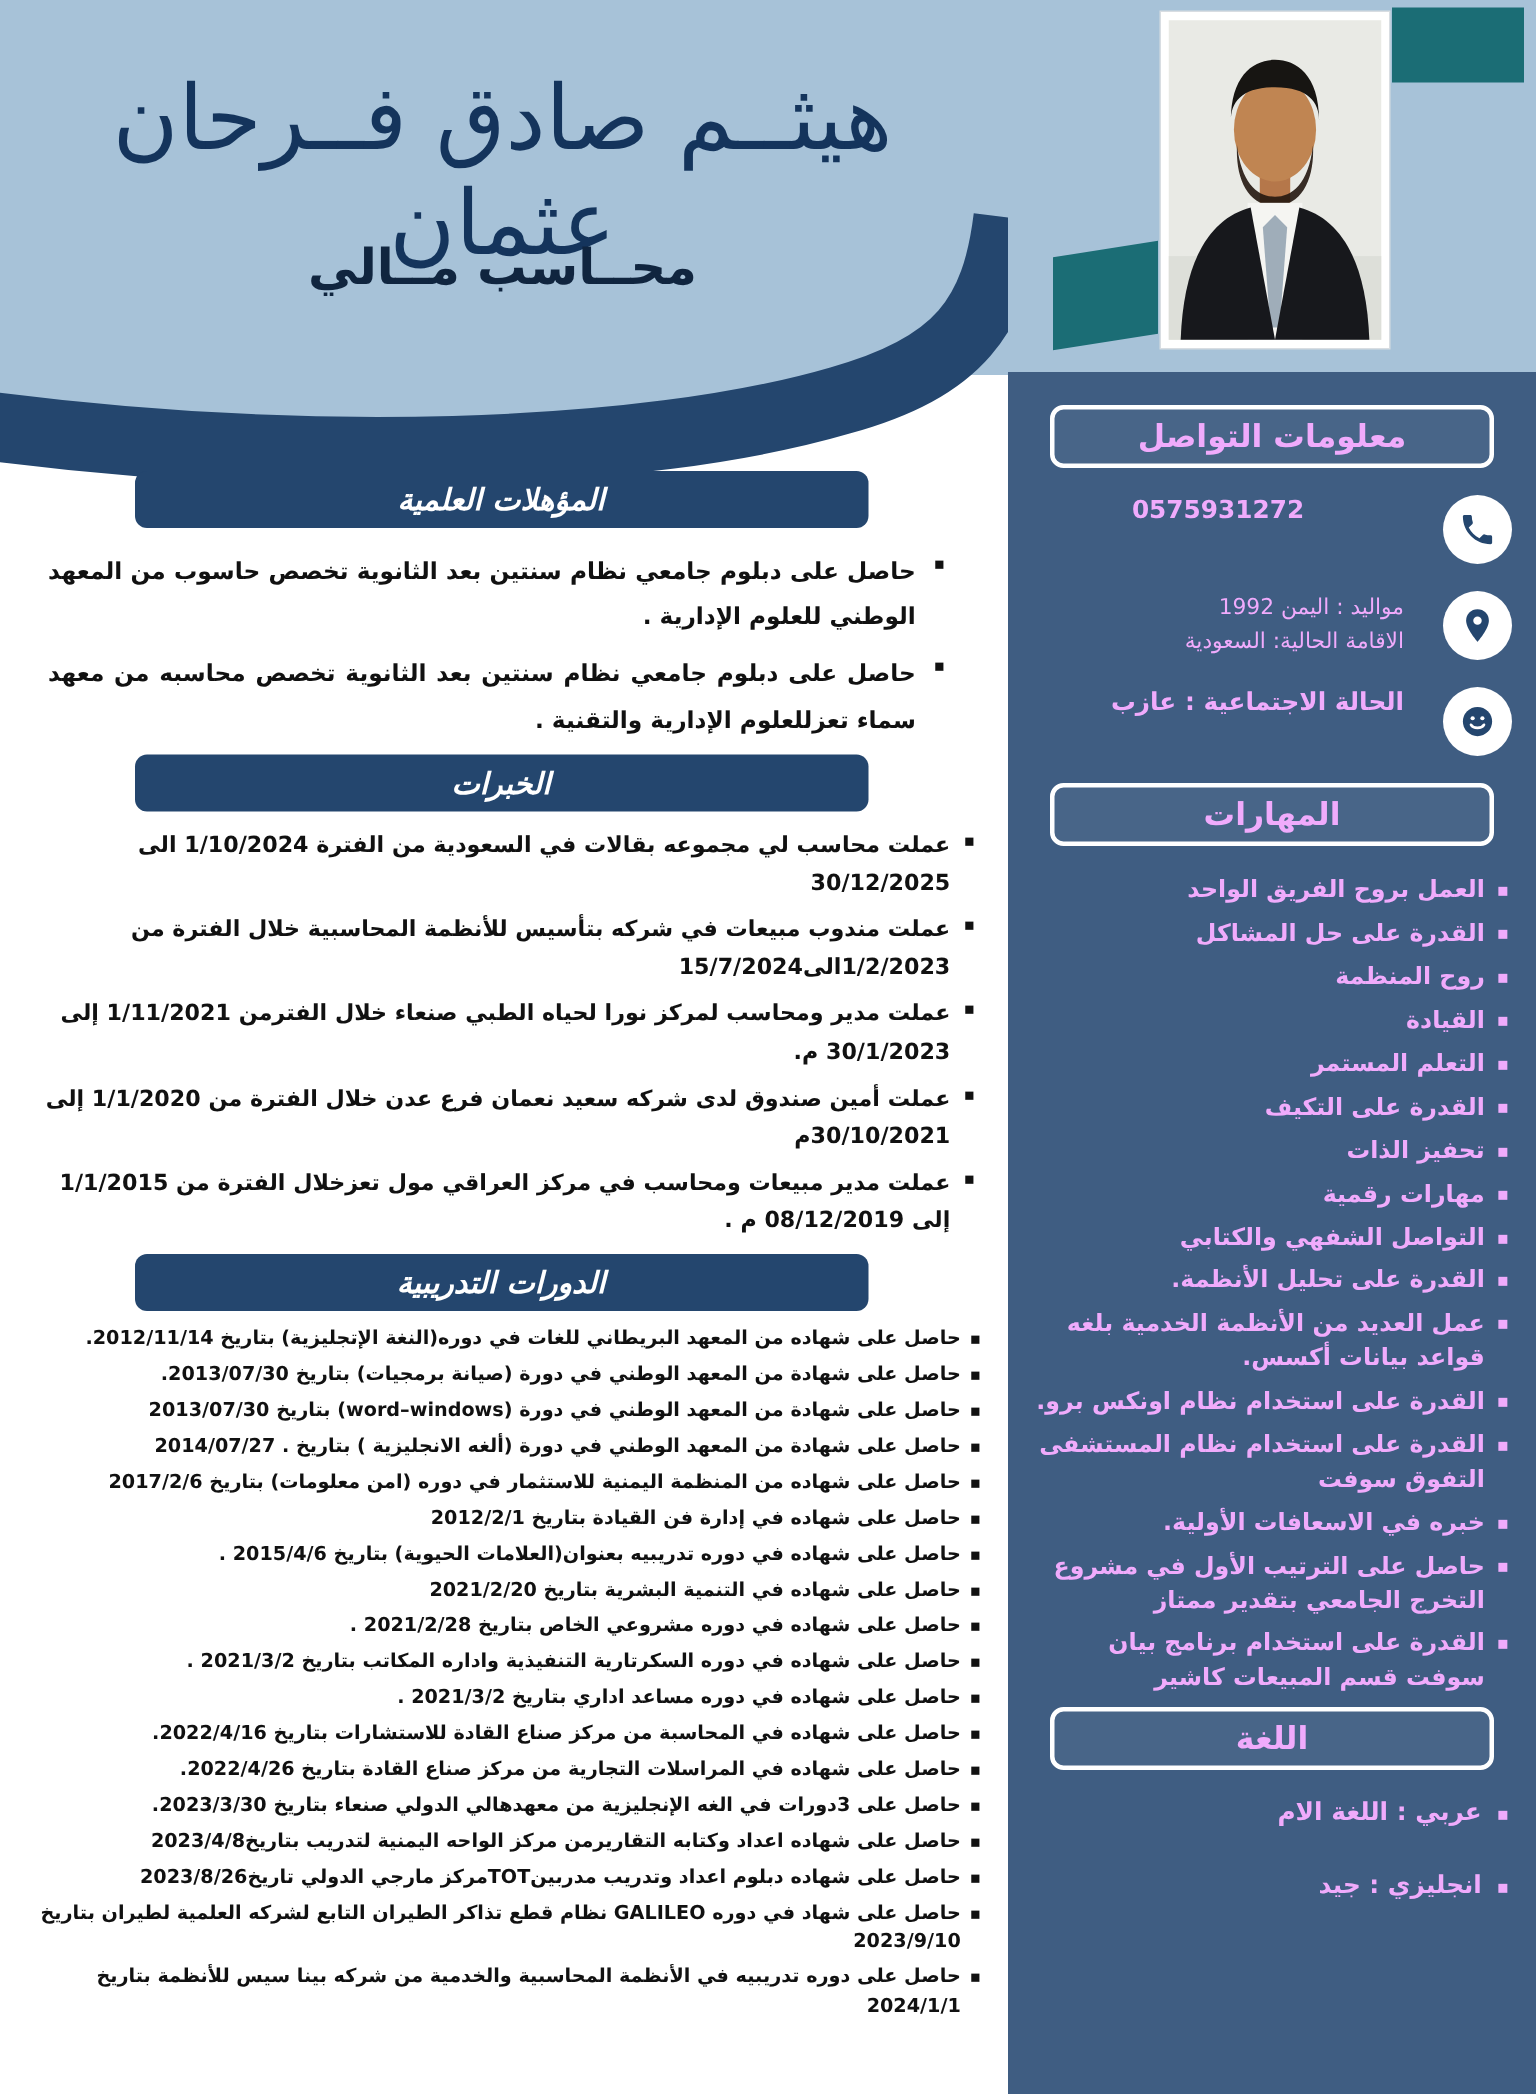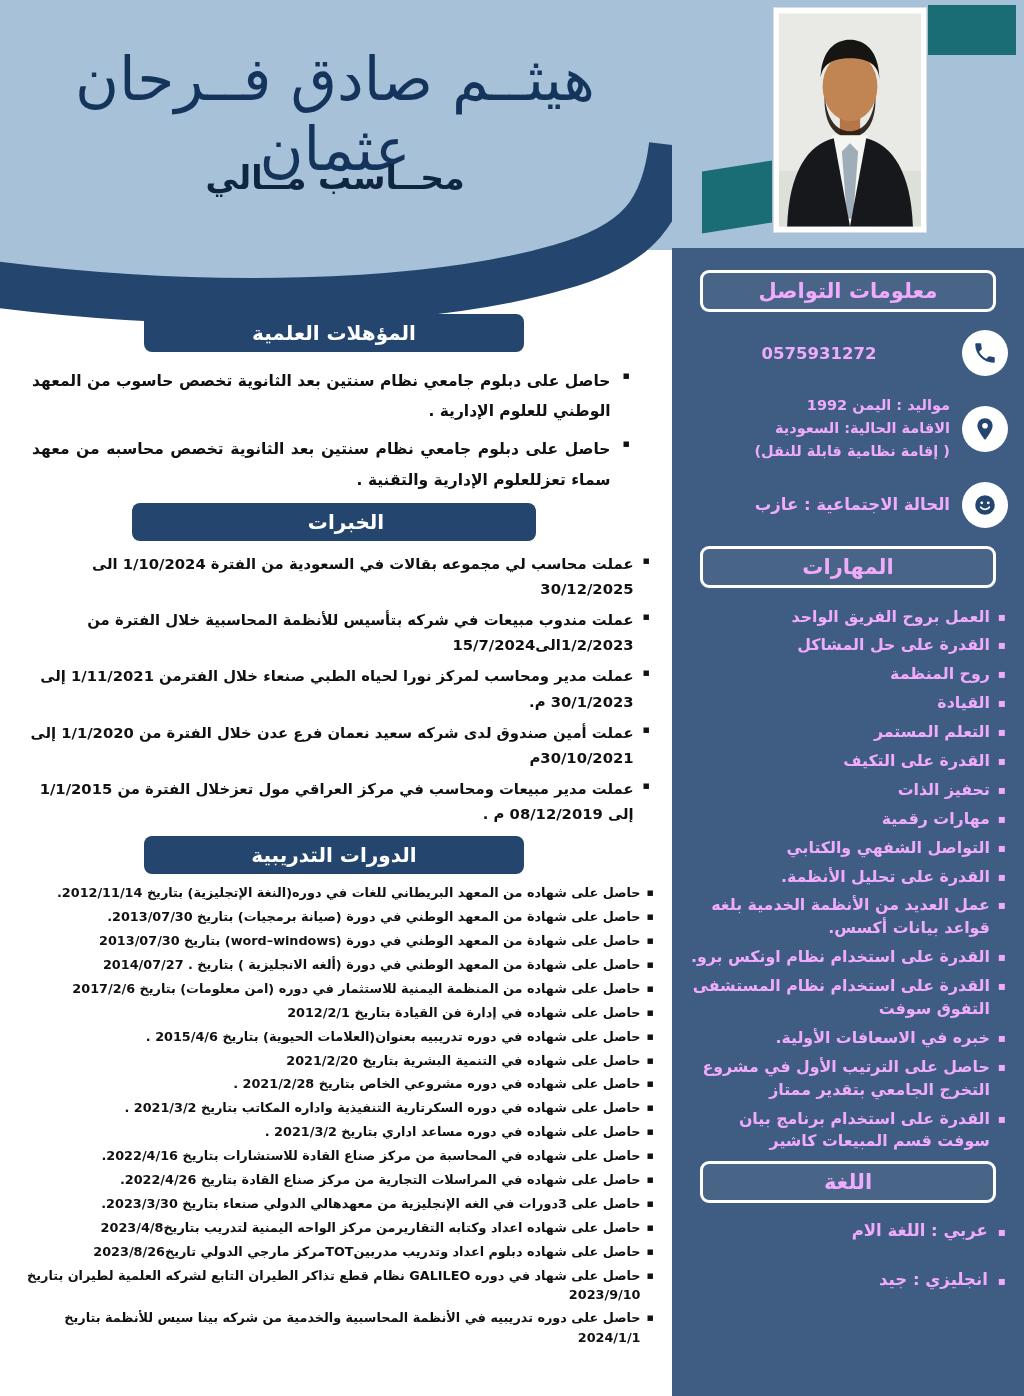--- a/index.html
+++ b/index.html
@@ -31,45 +31,45 @@
   .sidebar{
     position:absolute;top:248px;right:0;width:352px;height:1368px;
     background:var(--sidebar_bg,#3f5d82);color:#f0abfc;
     padding:14px 16px 8px;box-sizing:border-box;
   }
   .pill{
     width:290px;margin:8px auto 18px;border:3px solid #fff;border-radius:9px;
     text-align:center;font-weight:bold;font-size:21px;padding:6px 0;
     background:rgba(255,255,255,0.05);
   }
-  .crow{display:flex;align-items:center;gap:12px;margin-bottom:18px;}
+  .crow{display:flex;align-items:flex-start;gap:26px;margin-bottom:18px;}
   .cicon{width:46px;height:46px;border-radius:50%;background:#fff;flex:0 0 46px;
     display:flex;align-items:center;justify-content:center;}
   .cicon svg{width:26px;height:26px;}
   .cval{flex:1;font-weight:bold;font-size:16.5px;word-break:break-all;}
   .cval.center{text-align:center;}
-  .loc-lines div{font-size:14.5px;font-weight:bold;line-height:1.6;}
+  .loc-lines div{font-size:14.5px;font-weight:normal;line-height:1.6;}
   .slist,.llist{list-style:none;margin:0;padding:0 2px;}
   .slist li{display:flex;gap:8px;font-size:15.8px;font-weight:bold;line-height:1.45;margin-bottom:6px;}
   .llist li{display:flex;gap:10px;font-size:16.5px;font-weight:bold;margin-bottom:26px;}
   .blt{flex:0 0 auto;font-size:12px;line-height:1.9;}
   
   .main{position:absolute;top:314px;left:8px;width:652px;}
   .sbar{
-    width:380px;margin:0 auto;background:var(--navy,#24466e);color:#fff;border-radius:8px;
-    text-align:center;font-size:20px;font-weight:bold;padding:7px 0;
+    width:489px;margin:0 auto;background:var(--navy,#24466e);color:#fff;border-radius:8px;
+    text-align:center;font-size:20px;font-weight:bold;padding:7px 0;font-style:italic;
   }
   .qlist,.elist,.tlist{list-style:none;margin:0;padding:0;}
   .qlist{margin:14px 0 0;padding:0 30px 0 24px;}
   .qlist li{display:flex;gap:12px;font-size:15.5px;font-weight:bold;line-height:1.95;margin:8px 0;}
   .qlist li span[data-bind-item]{flex:1;text-align:justify;}
   .elist{margin:10px 0 0;padding:0 10px 0 10px;}
   .elist li{display:flex;gap:9px;font-size:14.8px;font-weight:bold;line-height:1.7;margin-bottom:6px;}
   .elist li span[data-bind-item]{flex:1;}
-  .m-exp{margin-top:8px;padding-left:24px;}
+  .m-exp{margin-top:8px;}
   .m-crs{margin-top:10px;}
   .tlist{margin:9px 0 0;padding:0 6px;}
   .tlist li{display:flex;gap:6px;font-size:12.8px;font-weight:bold;line-height:1.55;margin-bottom:3px;}
   .tlist li span[data-bind-item]{flex:1;}
   .blt-dark{flex:0 0 auto;font-size:11px;line-height:1.9;color:#111;}
 </style>
 </head>
 <body>
 
 <div class="page">
@@ -116,21 +116,20 @@
     <div class="crow">
       <span class="cicon">
         <svg viewBox="0 0 24 24">
             <path d="M12,2 C8,2 5,5 5,9 c0,5 7,13 7,13 s7,-8 7,-13 c0,-4 -3,-7 -7,-7 z" fill="#24466e"></path>
             <circle cx="12" cy="9" r="2.6" fill="#fff"></circle>
           </svg>
       </span>
       <span class="cval loc-lines">
         <div data-bind="sidebar.birth">مواليد : اليمن 1992</div>
         <div data-bind="sidebar.residence">الاقامة الحالية: السعودية</div>
-        <div data-bind="sidebar.residence_note">( إقامة نظامية قابلة للنقل)</div>
       </span>
     </div>
 
     <div class="crow">
       <span class="cicon">
         <svg viewBox="0 0 24 24">
             <circle cx="12" cy="12" r="9" fill="#24466e"></circle>
             <circle cx="9" cy="10" r="1.3" fill="#fff"></circle>
             <circle cx="15" cy="10" r="1.3" fill="#fff"></circle>
             <path d="M8,14 C9.5,16.6 14.5,16.6 16,14" stroke="#fff" stroke-width="1.6" fill="none" stroke-linecap="round"></path>

